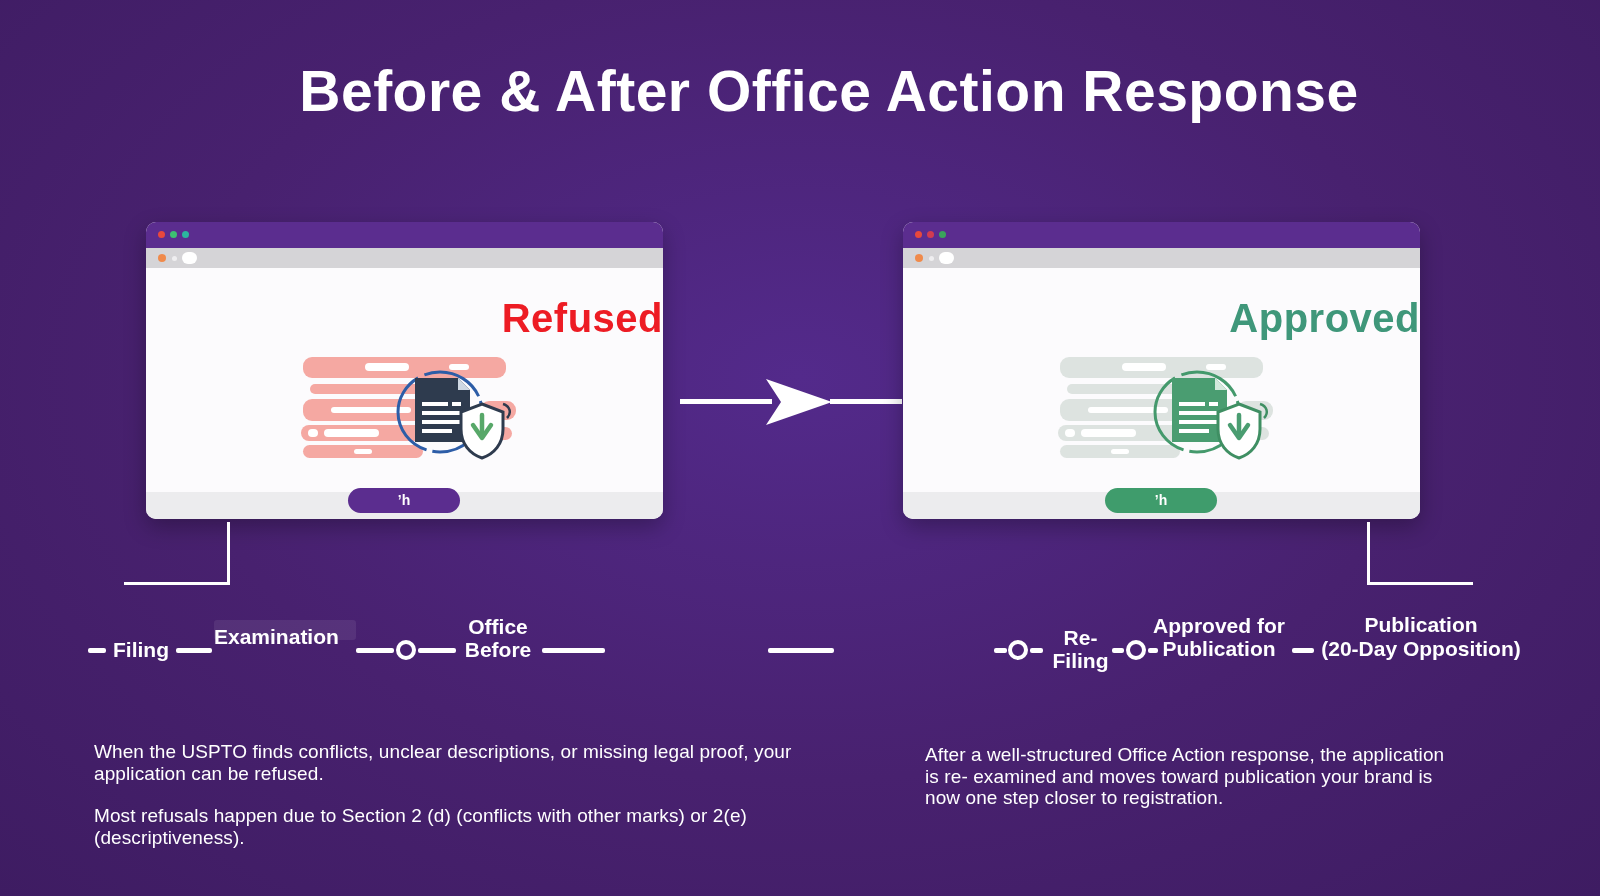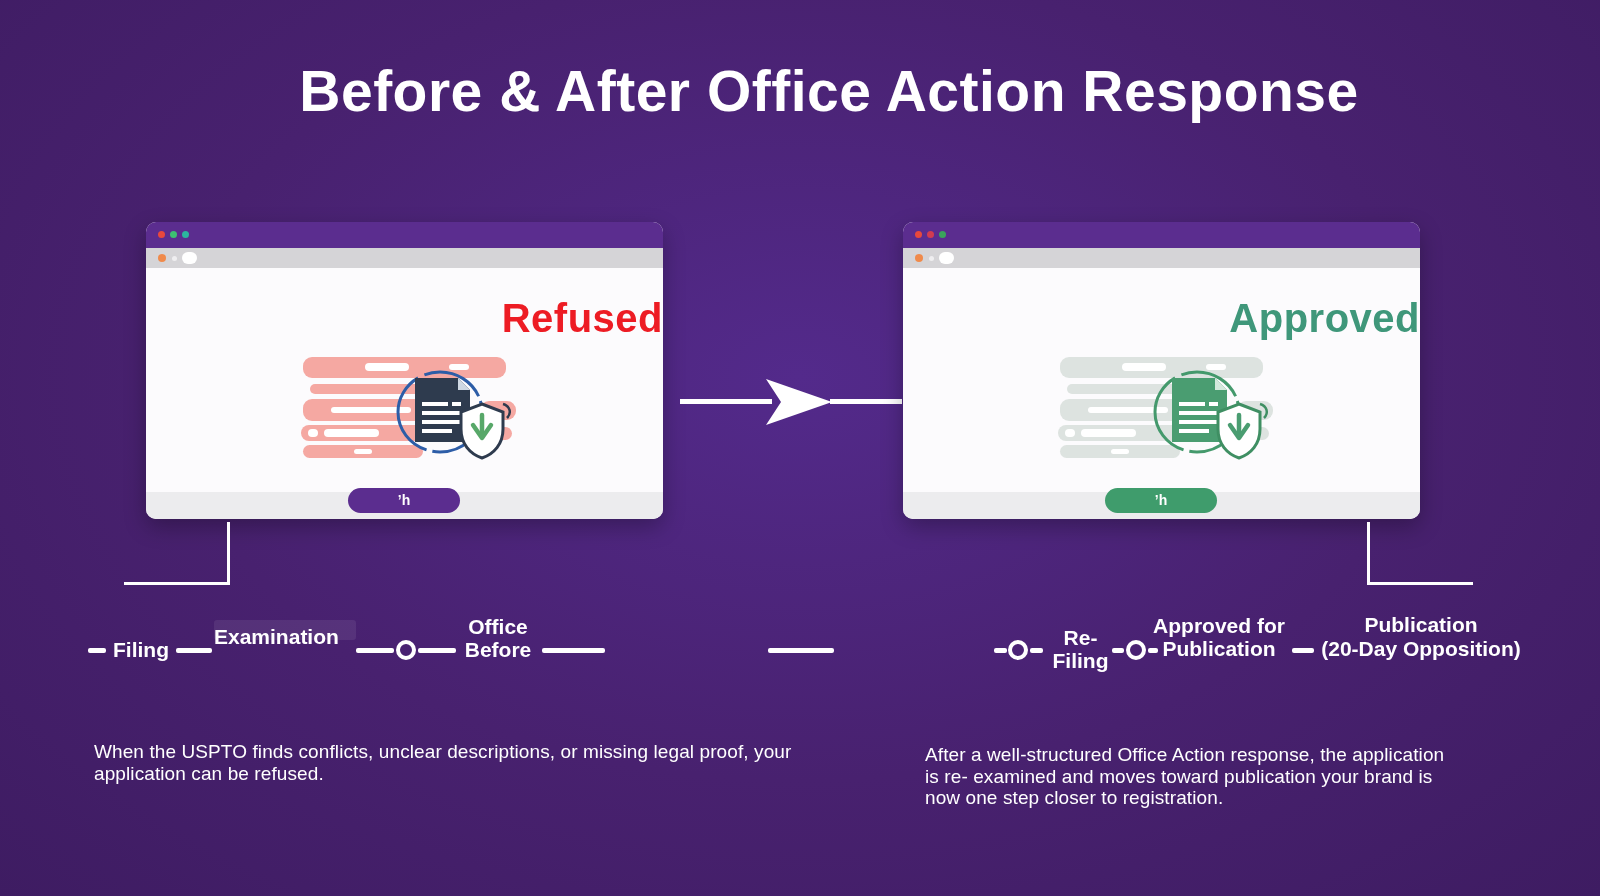--- a/index.html
+++ b/index.html
@@ -205,18 +205,19 @@
     <div>Publication</div>
   </div>
   <div class="tl-line" style="left:1292px;width:22px"></div>
   <div class="tl-label" style="left:1316px;top:613px;width:210px;line-height:24px">
     <div>Publication</div>
     <div>(20-Day Opposition)</div>
   </div>
 
   <div class="notes notes-left">
     <p>When the USPTO finds conflicts, unclear descriptions, or missing legal proof, your application can be refused.</p>
+    <p>Most refusals happen due to Section 2 (d) (conflicts with other marks) or 2(e) (descriptiveness).</p>
   </div>
   <div class="notes notes-right">
     <p>After a well-structured Office Action response, the application is re- examined and moves toward publication  your brand is now one step closer to registration.</p>
   </div>
 
 </div>
 
 </body></html>

